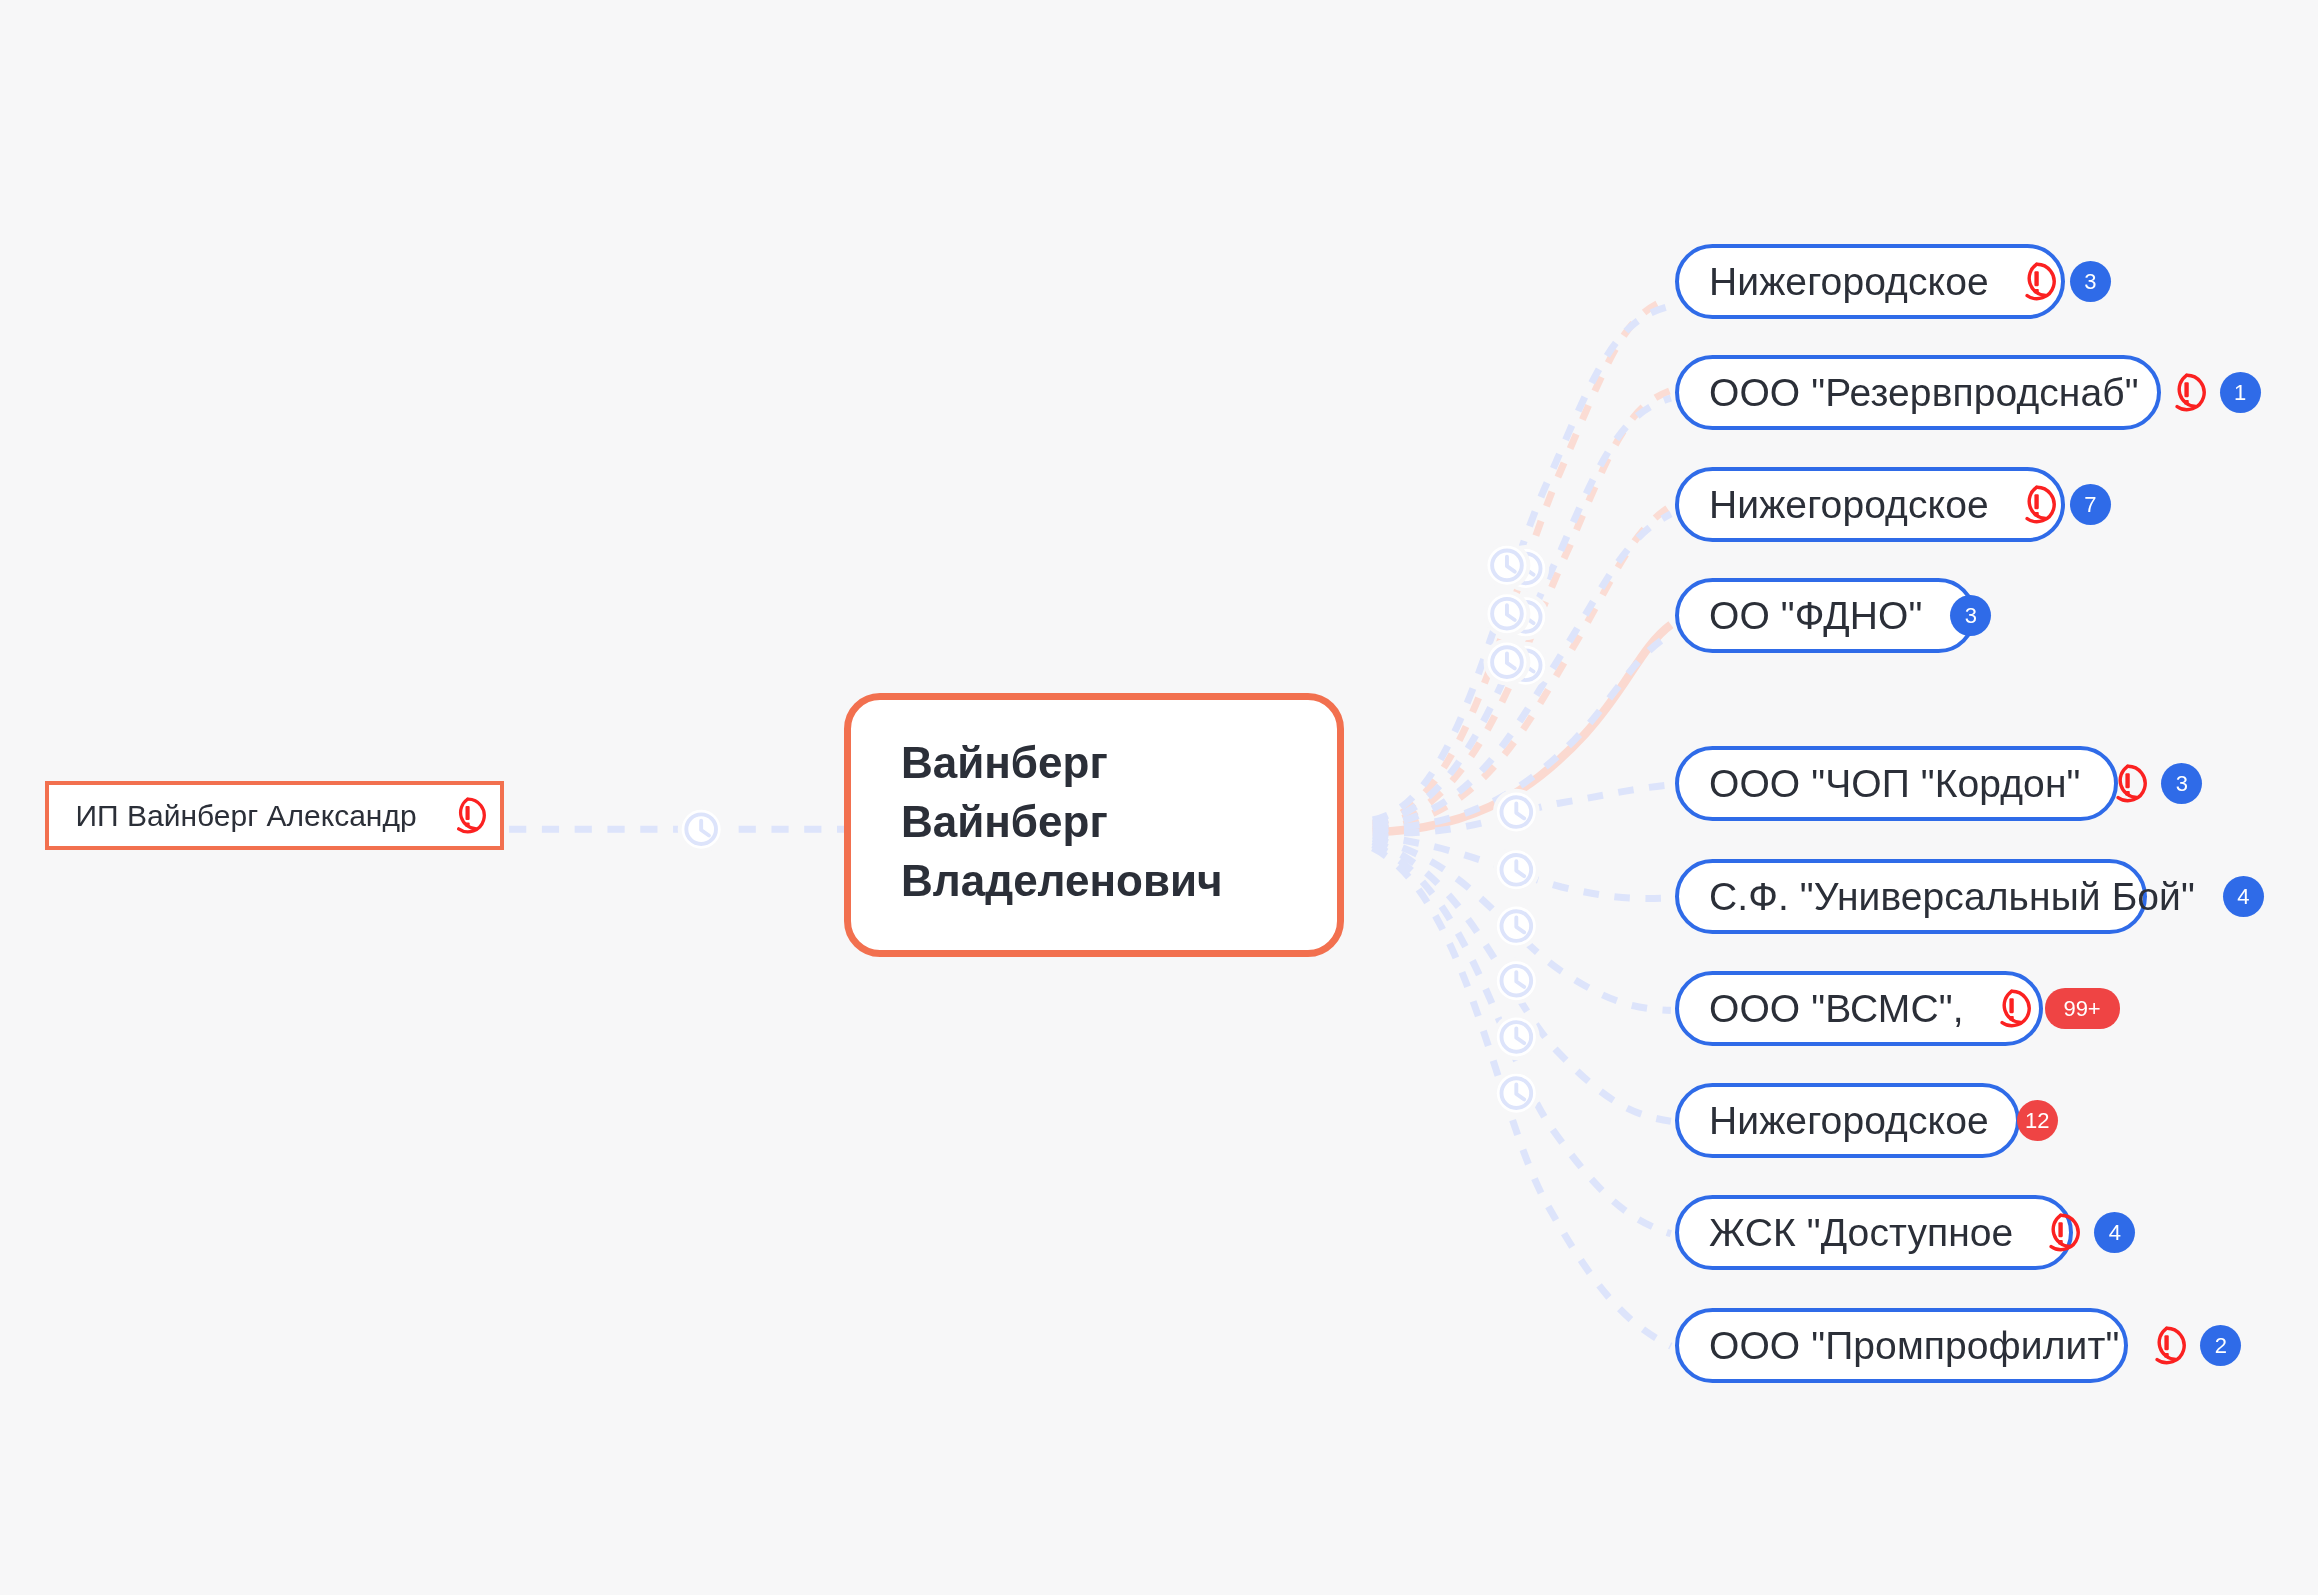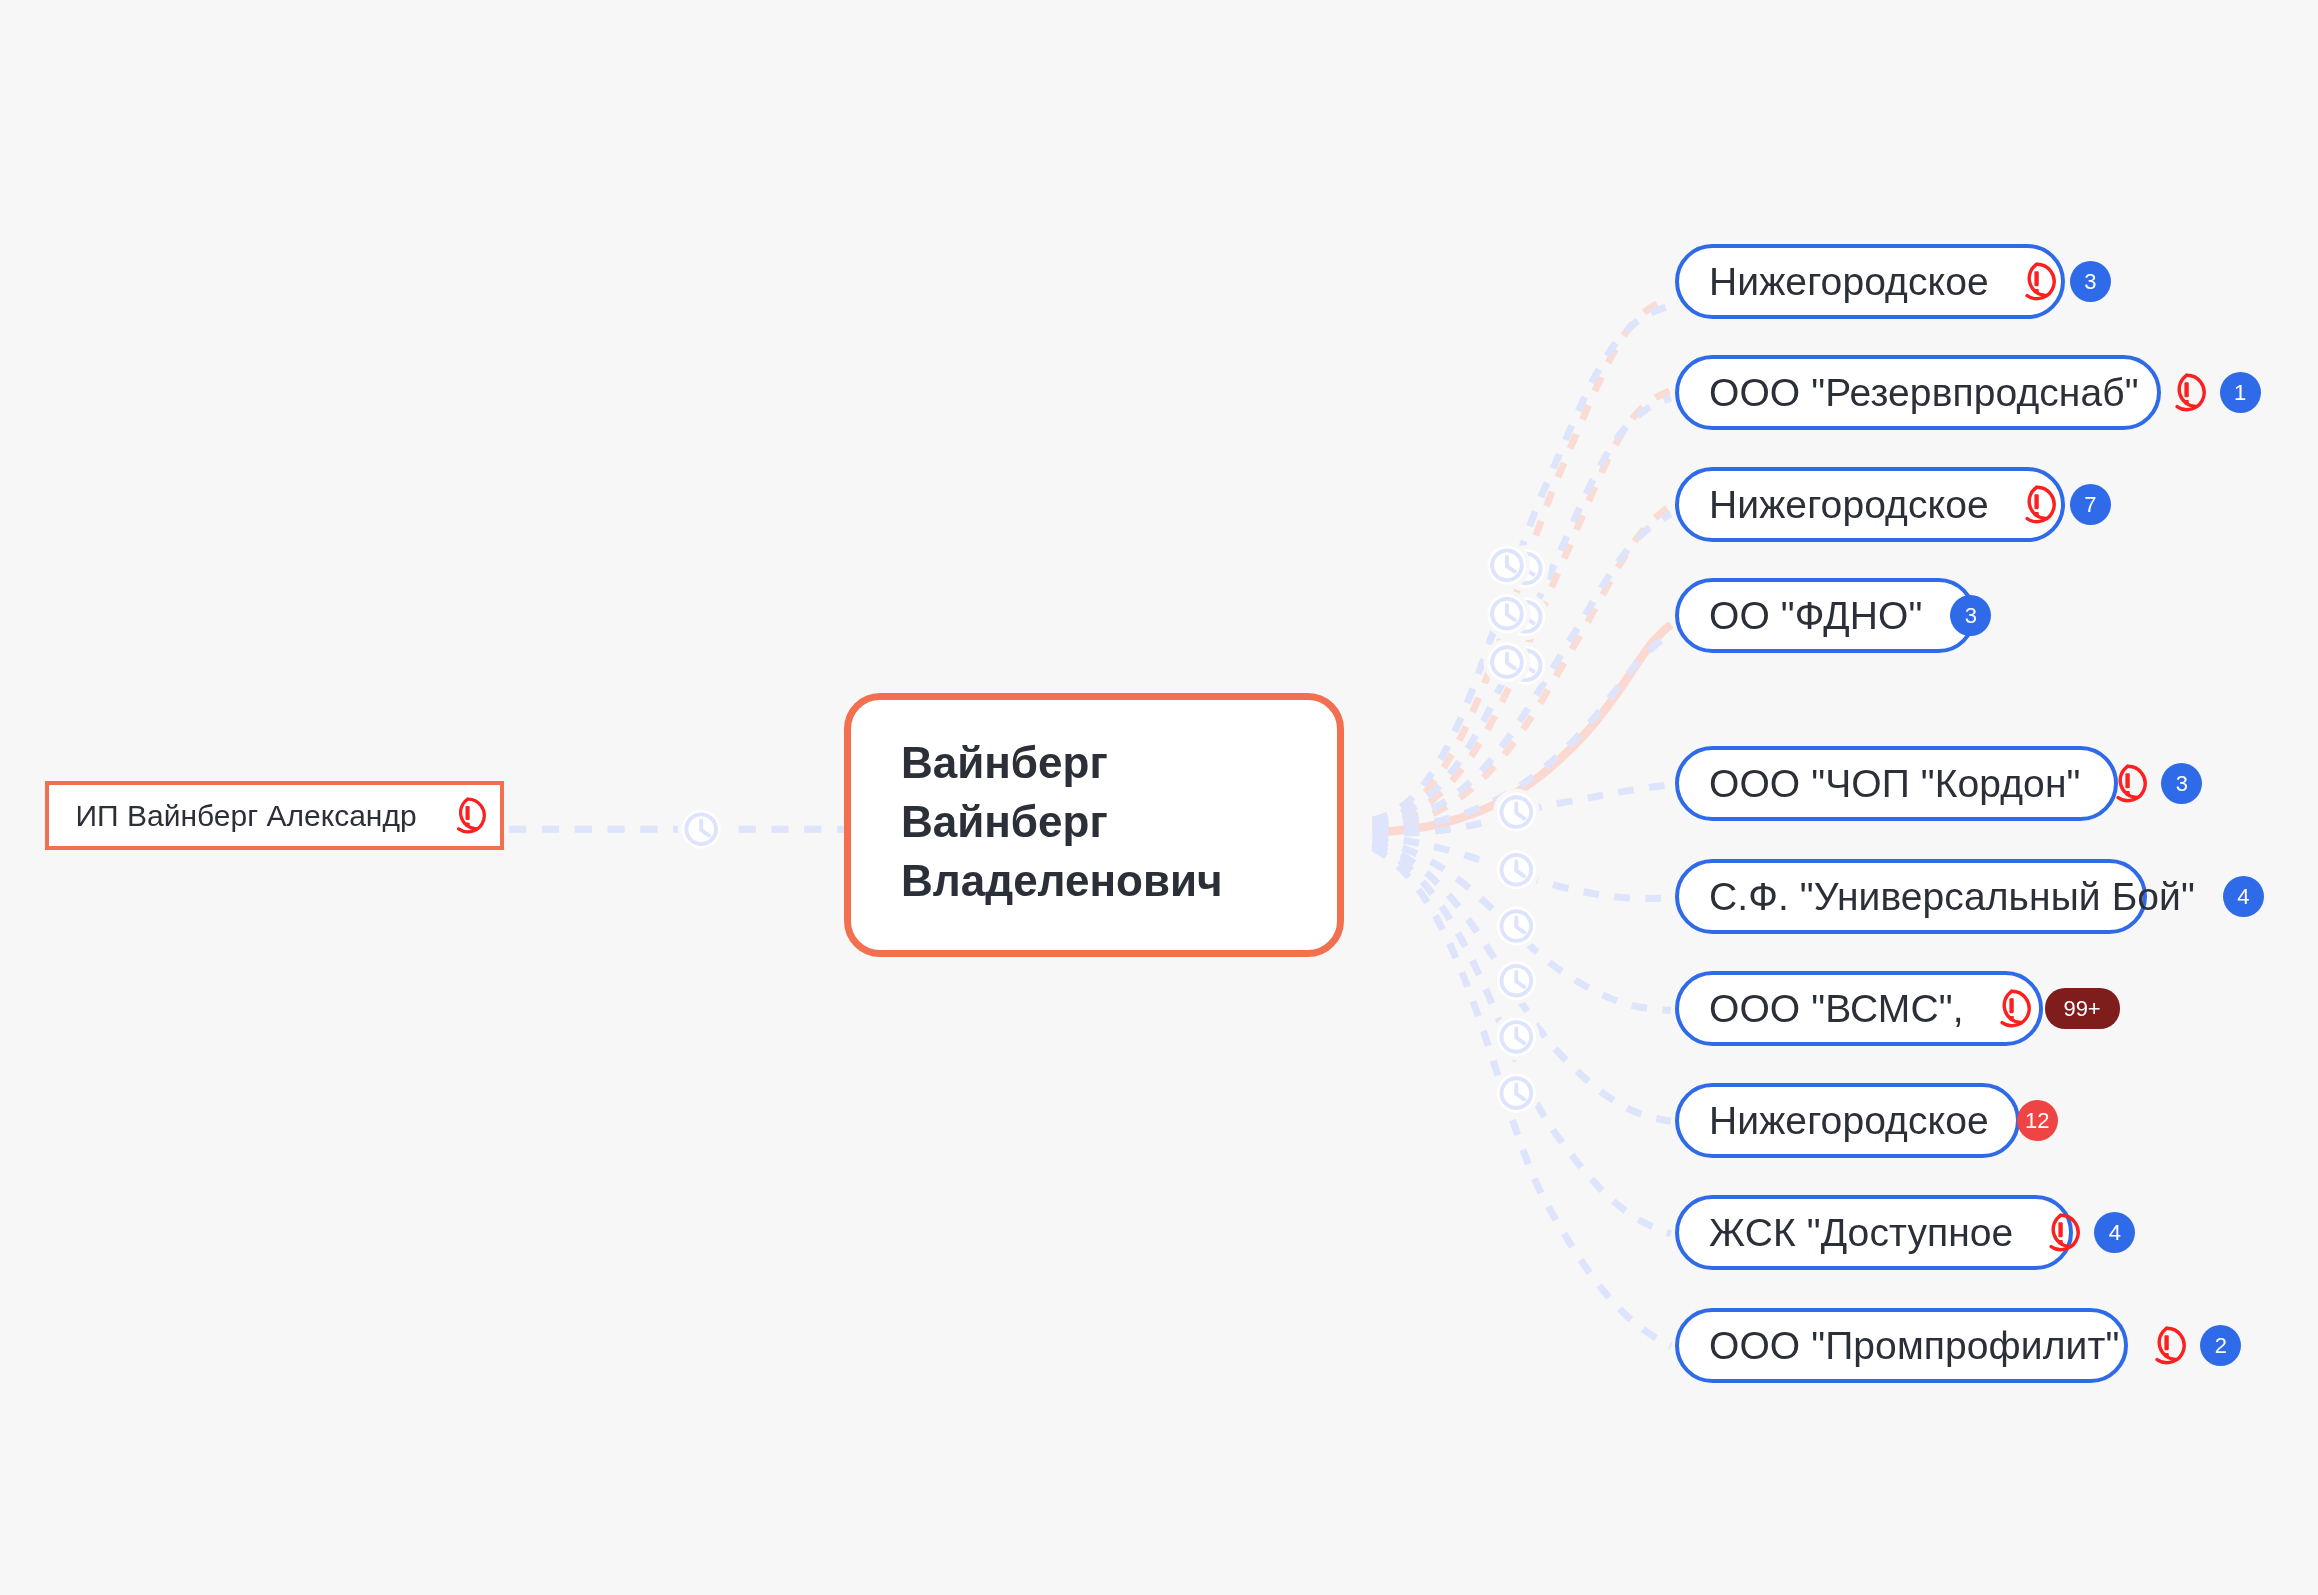--- a/index.html
+++ b/index.html
@@ -246,21 +246,21 @@
         <span class="node-label">ООО "ВСМС",</span>
         <span class="spacer"></span>
         <span style="display: flex;">
           <svg class="warn-icon" viewBox="0 0 50 50">
             <path d="M25 3 A22 22 0 1 1 13 43" fill="none" stroke="#fb2121" stroke-width="4.4" stroke-linecap="round"></path>
             <path d="M25 3 A22 22 0 0 0 37 43" fill="none" stroke="#fb2121" stroke-width="4.4" stroke-linecap="round"></path>
             <rect x="22.3" y="12" width="5.6" height="19" rx="1.4" fill="#fb2121"></rect>
             <rect x="22.3" y="34.5" width="5.6" height="6" rx="1.2" fill="#fb2121"></rect>
           </svg>
         </span>
-        <span class="badge wide" style="background: #7f1d1d; color: rgb(255, 255, 255);">99+</span>
+        <span class="badge wide" style="background: #ef4444; color: rgb(255, 255, 255);">99+</span>
       </div>
       <div class="node pill" style="left: 1675px; top: 1083px; width: 345px; border-color: rgb(47, 107, 232);">
         <span class="node-label">Нижегородское</span>
         <span class="spacer"></span>
         <span class="badge" style="background: #ef4444; color: rgb(255, 255, 255);">12</span>
       </div>
       <div class="node pill" style="left: 1675px; top: 1195px; width: 398px; border-color: rgb(47, 107, 232);">
         <span class="node-label">ЖСК "Доступное</span>
         <span class="spacer"></span>
         <span style="display: flex;">

